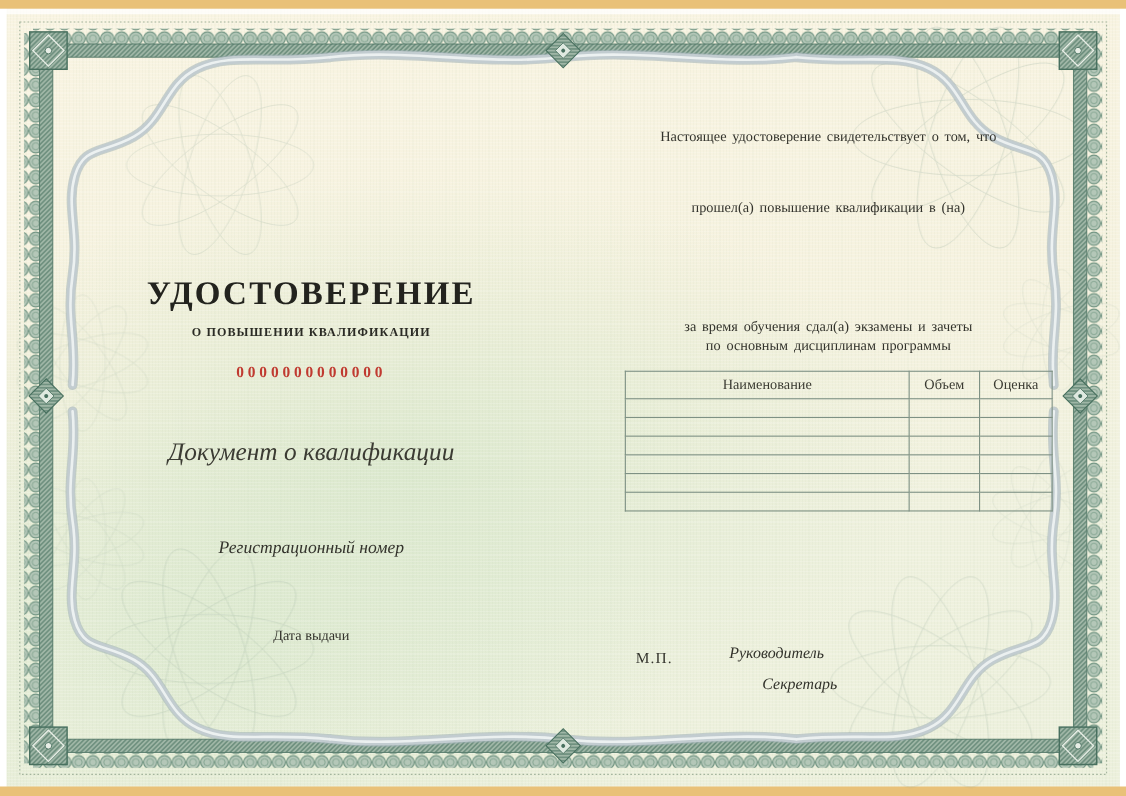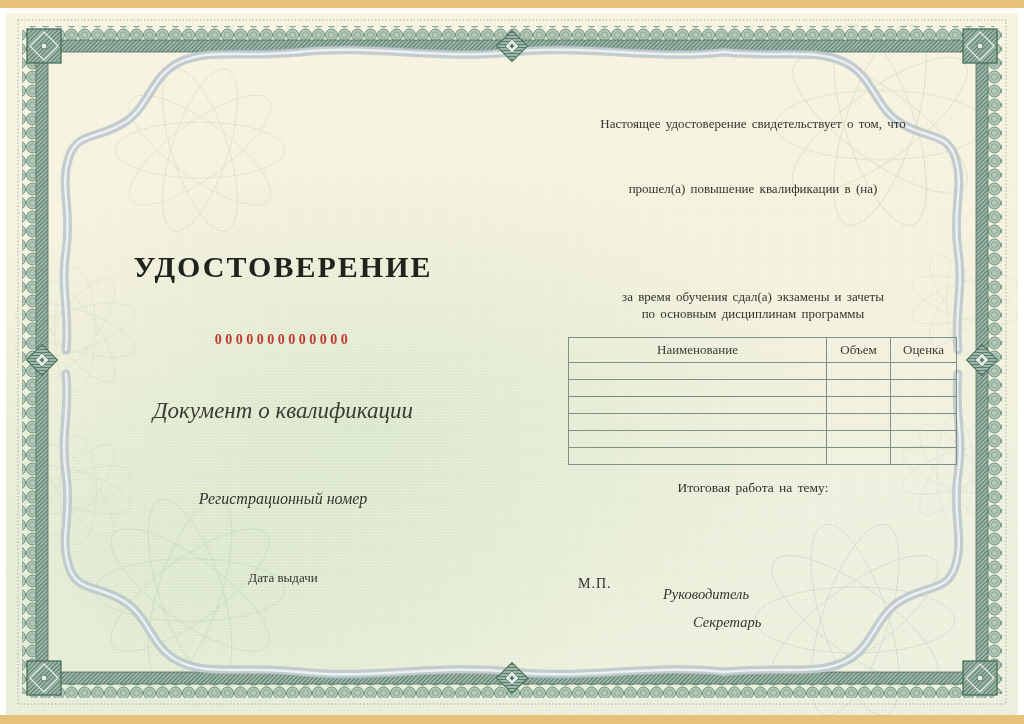--- a/index.html
+++ b/index.html
@@ -26,21 +26,21 @@
   .subtitle{top:296px;font-size:11px;font-weight:bold;letter-spacing:1px;color:#2b2b25;}
   .serial{top:332px;font-size:14px;font-weight:bold;letter-spacing:3.5px;color:#c03a30;}
   .dockind{top:398px;font-size:23px;font-style:italic;color:#3b3b33;}
   .reg{top:490px;font-size:16px;font-style:italic;}
   .city{top:520px;font-size:13px;}
   .issued{top:570px;font-size:13px;}
   .statement{top:76px;font-size:13px;word-spacing:2px;margin-top:40px;}
   .completion{top:181px;font-size:13px;word-spacing:2px;}
   .exams{top:288px;font-size:13px;line-height:17px;word-spacing:2px;}
   .finalwork{top:480px;font-size:13.5px;word-spacing:2px;}
-  .stamp{left:578px;top:576px;font-size:14px;letter-spacing:1px;}
+  .stamp{left:578px;top:592px;font-size:14px;letter-spacing:1px;}
   .sig-head{left:663px;top:586px;font-size:14.5px;font-style:italic;}
   .sig-sec{left:663px;top:614px;font-size:14.5px;font-style:italic;margin-left:30px;}
   table.subjects{position:absolute;left:568px;top:337px;width:388px;z-index:2;
       border-collapse:collapse;table-layout:fixed;}
   table.subjects th, table.subjects td{border:1px solid #7e9184;font-weight:normal;
       font-size:13px;color:#3a3a32;padding:0;}
   table.subjects th{height:24px;}
   table.subjects td{height:16px;}
 </style>
 </head>
@@ -172,20 +172,21 @@
       </g>
       <g transform="translate(982,360) rotate(45)">
         <rect x="-11" y="-11" width="22" height="22" fill="url(#hatch)" stroke="#48705f" stroke-width="1"></rect>
         <rect x="-5" y="-5" width="10" height="10" fill="#dfe9e0" stroke="#48705f" stroke-width="0.7"></rect>
         <circle r="1.8" fill="#48705f"></circle>
       </g>
     </g>
   </svg>
 
   <div class="txt leftcol-center title">УДОСТОВЕРЕНИЕ</div>
+  <div class="txt leftcol-center subtitle">О ПОВЫШЕНИИ КВАЛИФИКАЦИИ</div>
   <div class="txt leftcol-center serial">0000000000000</div>
   <div class="txt leftcol-center dockind">Документ о квалификации</div>
   <div class="txt leftcol-center reg">Регистрационный номер</div>
   <div class="txt leftcol-center issued">Дата выдачи</div>
 
   <div class="txt rightcol-center statement">Настоящее удостоверение свидетельствует о том, что</div>
   <div class="txt rightcol-center completion">прошел(а) повышение квалификации в (на)</div>
   <div class="txt rightcol-center exams">
     <div>за время обучения сдал(а) экзамены и зачеты</div>
     <div>по основным дисциплинам программы</div>
@@ -231,17 +232,16 @@
           <td></td>
         </tr>
         <tr>
           <td></td>
           <td></td>
           <td></td>
         </tr>
       </tbody>
   </table>
 
-  <div class="txt rightcol-center finalwork">Итоговая работа на тему:</div>
   <div class="txt stamp">М.П.</div>
   <div class="txt sig-head">Руководитель</div>
   <div class="txt sig-sec">Секретарь</div>
 </div>
 
 </body></html>

